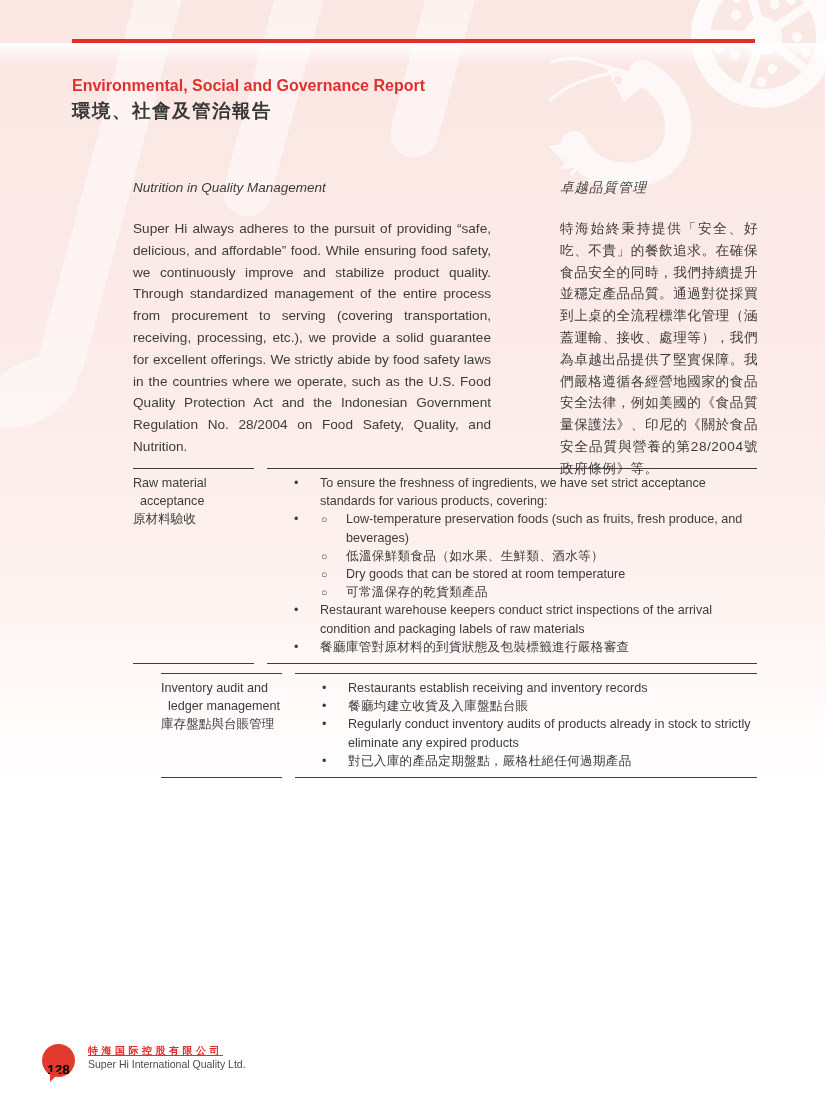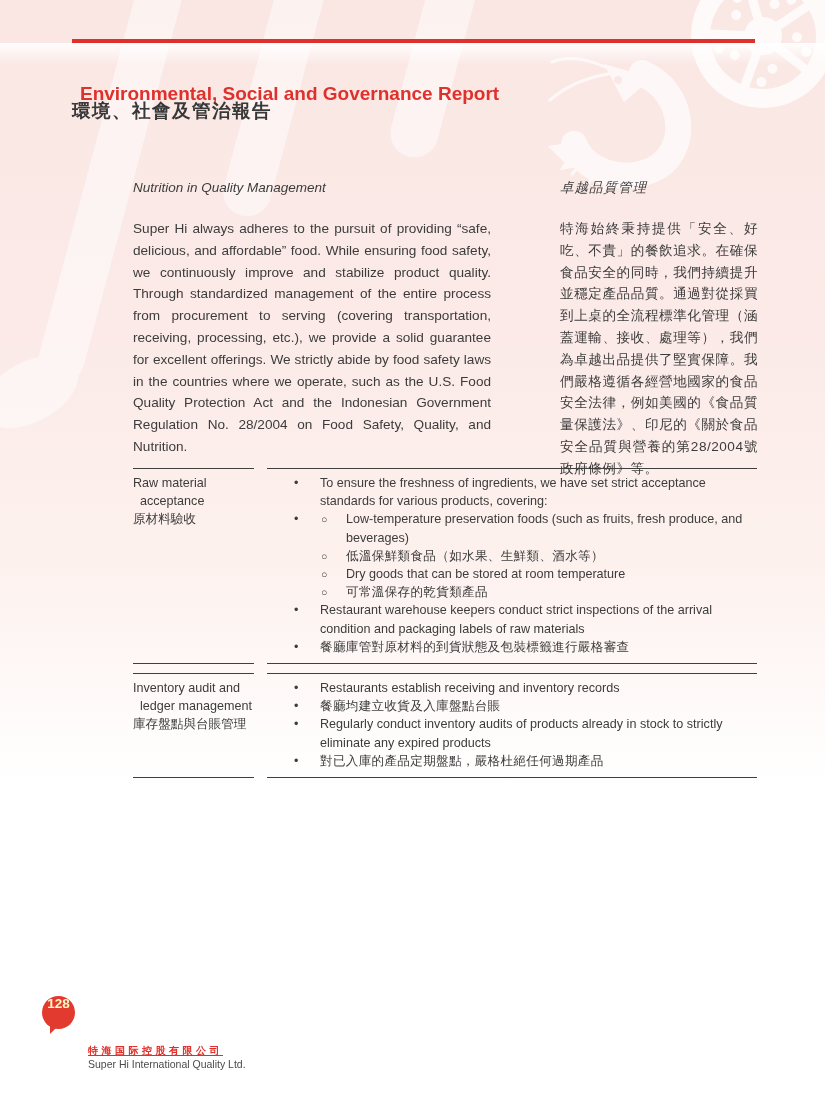--- a/index.html
+++ b/index.html
@@ -9,50 +9,50 @@
   .page { position:relative; width:825px; height:1120px; overflow:hidden;
     background:linear-gradient(180deg,#fae7e4 0%,#fbeae7 28%,#fdf1ee 50%,#ffffff 70%,#ffffff 100%); }
 
   svg.bg { position:absolute; inset:0; pointer-events:none; }
 
   .white-band { position:absolute; left:0; top:43px; width:825px; height:22px;
     background:linear-gradient(180deg,rgba(255,255,255,.95),rgba(255,255,255,0)); }
 
   .rule { position:absolute; left:72px; top:39px; width:683px; height:3.5px; background:var(--red); }
 
-  .title-en { position:absolute; left:72px; top:76px; margin:8px; font-size:19px; line-height:19px;
+  .title-en { position:absolute; left:72px; top:76px; margin:0; font-size:16px; line-height:19px;
     font-weight:700; color:var(--red); }
   .title-zh { position:absolute; left:72px; top:100px; margin:0; font-size:18.5px; line-height:21px;
     font-weight:700; color:#383838; letter-spacing:1.5px; }
 
   .intro { position:absolute; left:133px; top:181px; width:625px; display:flex; }
   .col-en { width:358px; margin-right:69px; }
   .col-zh { width:198px; }
   .intro-heading { font-style:italic; font-size:13.5px; line-height:14px; color:var(--ink); margin:0 0 23px 0; }
   .intro-heading.zh { letter-spacing:1px; }
   .intro-body { margin:0; font-size:13.6px; line-height:21.8px; color:var(--ink); text-align:justify; }
   .intro-body.zh { letter-spacing:.5px; word-break:break-all; overflow-wrap:anywhere; }
 
   .qtable { position:absolute; left:133px; top:468px; width:624px; }
   .trow { display:flex; align-items:stretch; }
-  .trow + .trow { margin-top:9px; }
+  .trow + .trow { margin-top:9px;margin-left:28px; }
   .tlabel { width:121px; border-top:1.5px solid var(--border); border-bottom:1.5px solid var(--border);
     padding:5px 0 7px; font-size:12.6px; line-height:18.2px; color:var(--ink); white-space:pre-wrap; }
   .tgap { width:13px; }
   .titems { flex:1; border-top:1.5px solid var(--border); border-bottom:1.5px solid var(--border);
     padding:5px 0 7px; font-size:12.6px; line-height:18.2px; color:var(--ink); }
   .item { position:relative; padding-left:53px; }
   .item .marker { position:absolute; left:27px; }
   .item.l2 { padding-left:79px; }
   .item.l2 .marker { left:54px; font-size:10.5px; }
   .item.zh { letter-spacing:.3px; }
 
-  .page-bubble { position:absolute; left:42px; top:996px; width:33px; height:33px; background:#e23a2e;
-    border-radius:50%; color:#fef9c3; font-weight:700; font-size:13.5px; display:flex;
-    align-items:flex-start; justify-content:center; }
+  .page-bubble { position:absolute; left:42px; top:1044px; width:33px; height:33px; background:#e23a2e;
+    border-radius:50%; color:#000000; font-weight:700; font-size:13.5px; display:flex;
+    align-items:flex-end; justify-content:center; }
   .page-bubble::after { content:""; position:absolute; left:8px; bottom:-5px; width:10px; height:10px;
     background:#e23a2e; clip-path:polygon(0 0,100% 0,0 100%); }
   .company-zh { position:absolute; left:88px; top:1044px; font-size:10px; font-weight:700;
     color:var(--red); letter-spacing:3.5px;text-decoration:underline; }
   .company-en { position:absolute; left:88px; top:1058px; font-size:10.5px; color:#4b4b4b; }
 </style>
 </head>
 <body>
 
 <div class="page">

